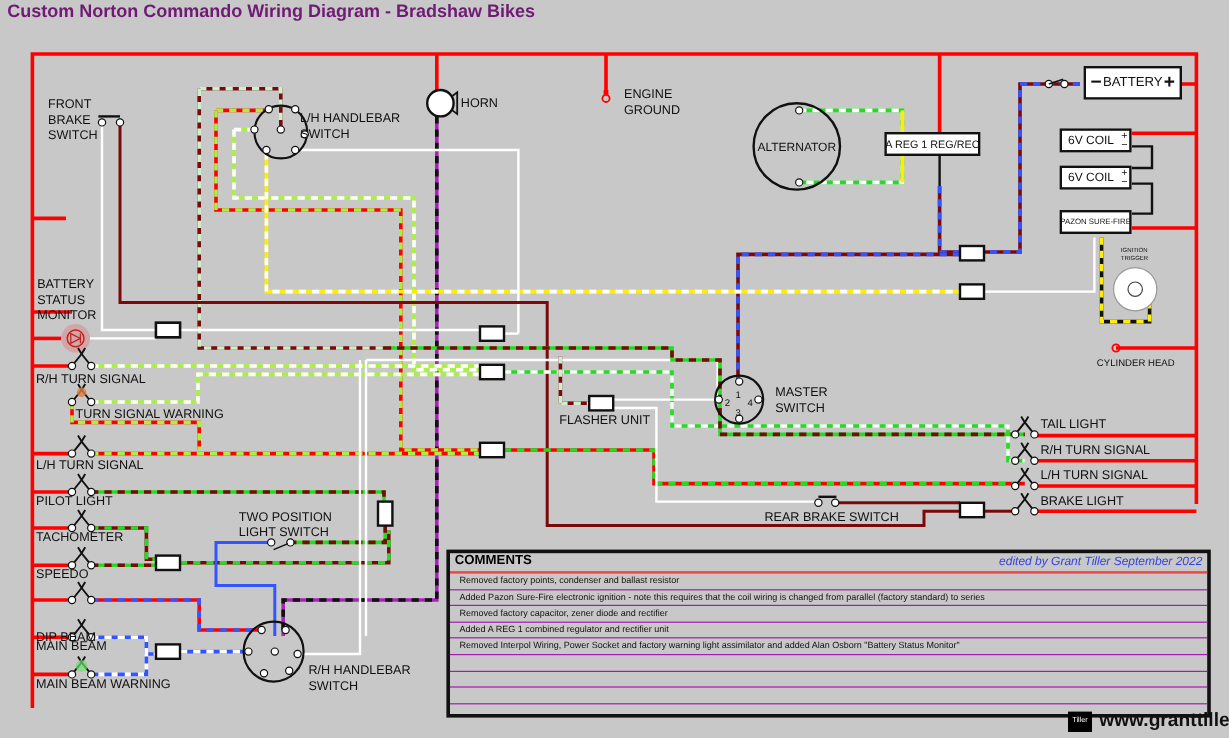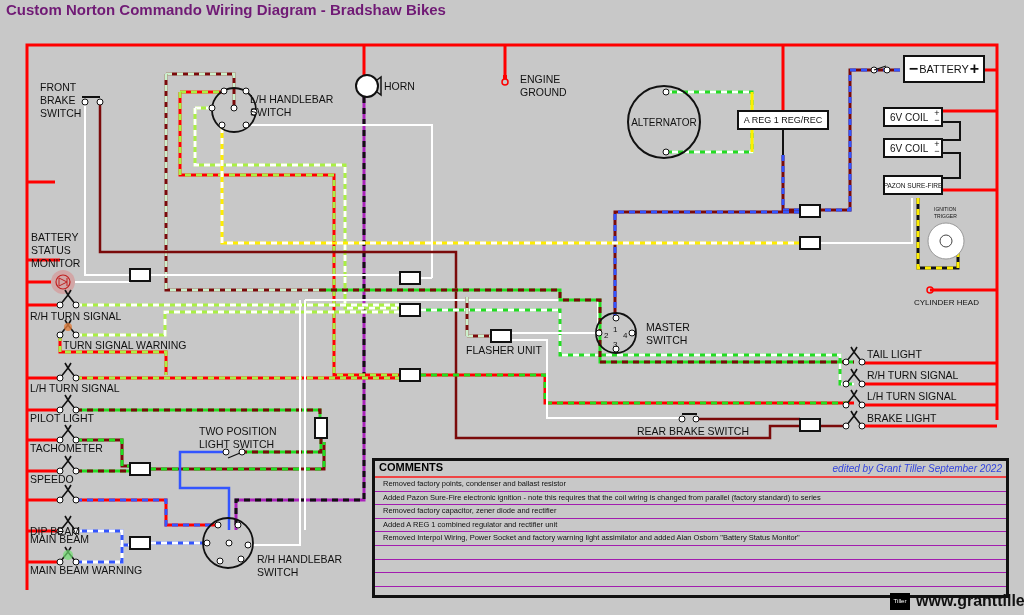--- a/index.html
+++ b/index.html
@@ -259,21 +259,21 @@
 <div class="lbl" style="left:466px;top:344px;">FLASHER UNIT</div>
 <div class="lbl" style="left:646px;top:321px;"><span class="ml">MASTER<br>SWITCH</span></div>
 <div class="lbl" style="left:867px;top:348px;">TAIL LIGHT</div>
 <div class="lbl" style="left:867px;top:369px;">R/H TURN SIGNAL</div>
 <div class="lbl" style="left:867px;top:390px;">L/H TURN SIGNAL</div>
 <div class="lbl" style="left:867px;top:412px;">BRAKE LIGHT</div>
 <div class="lbl" style="left:637px;top:425px;">REAR BRAKE SWITCH</div>
 <div class="lbl" style="left:914px;top:296px;font-size:8px;">CYLINDER  HEAD</div>
 <div class="lbl c" style="left:934px;top:206px;font-size:5px;line-height:7px;"><span class="ml">IGNITION<br>TRIGGER</span></div>
 
-<div class="box" style="left:737px;top:110px;width:92px;height:20px;font-size:9px;">A REG 1 REG/REC</div>
+<div class="box" style="left:737px;top:110px;width:80px;height:20px;font-size:9px;">A REG 1 REG/REC</div>
 <div class="box" style="left:903px;top:55px;width:82px;height:28px;font-size:11px;">
   <span style="font-weight:bold;font-size:16px;margin-right:1px;">−</span>
   <span>BATTERY</span>
   <span style="font-weight:bold;font-size:16px;margin-left:1px;">+</span>
 </div>
 <div class="box" style="left:883px;top:107px;width:60px;height:20px;justify-content:flex-start;padding-left:5px;">
     <span>6V COIL</span>
     <span style="margin-left:6px;font-size:9px;line-height:7px;text-align:center;">+<br>−</span>
   </div>
 <div class="box" style="left:883px;top:138px;width:60px;height:20px;justify-content:flex-start;padding-left:5px;">

